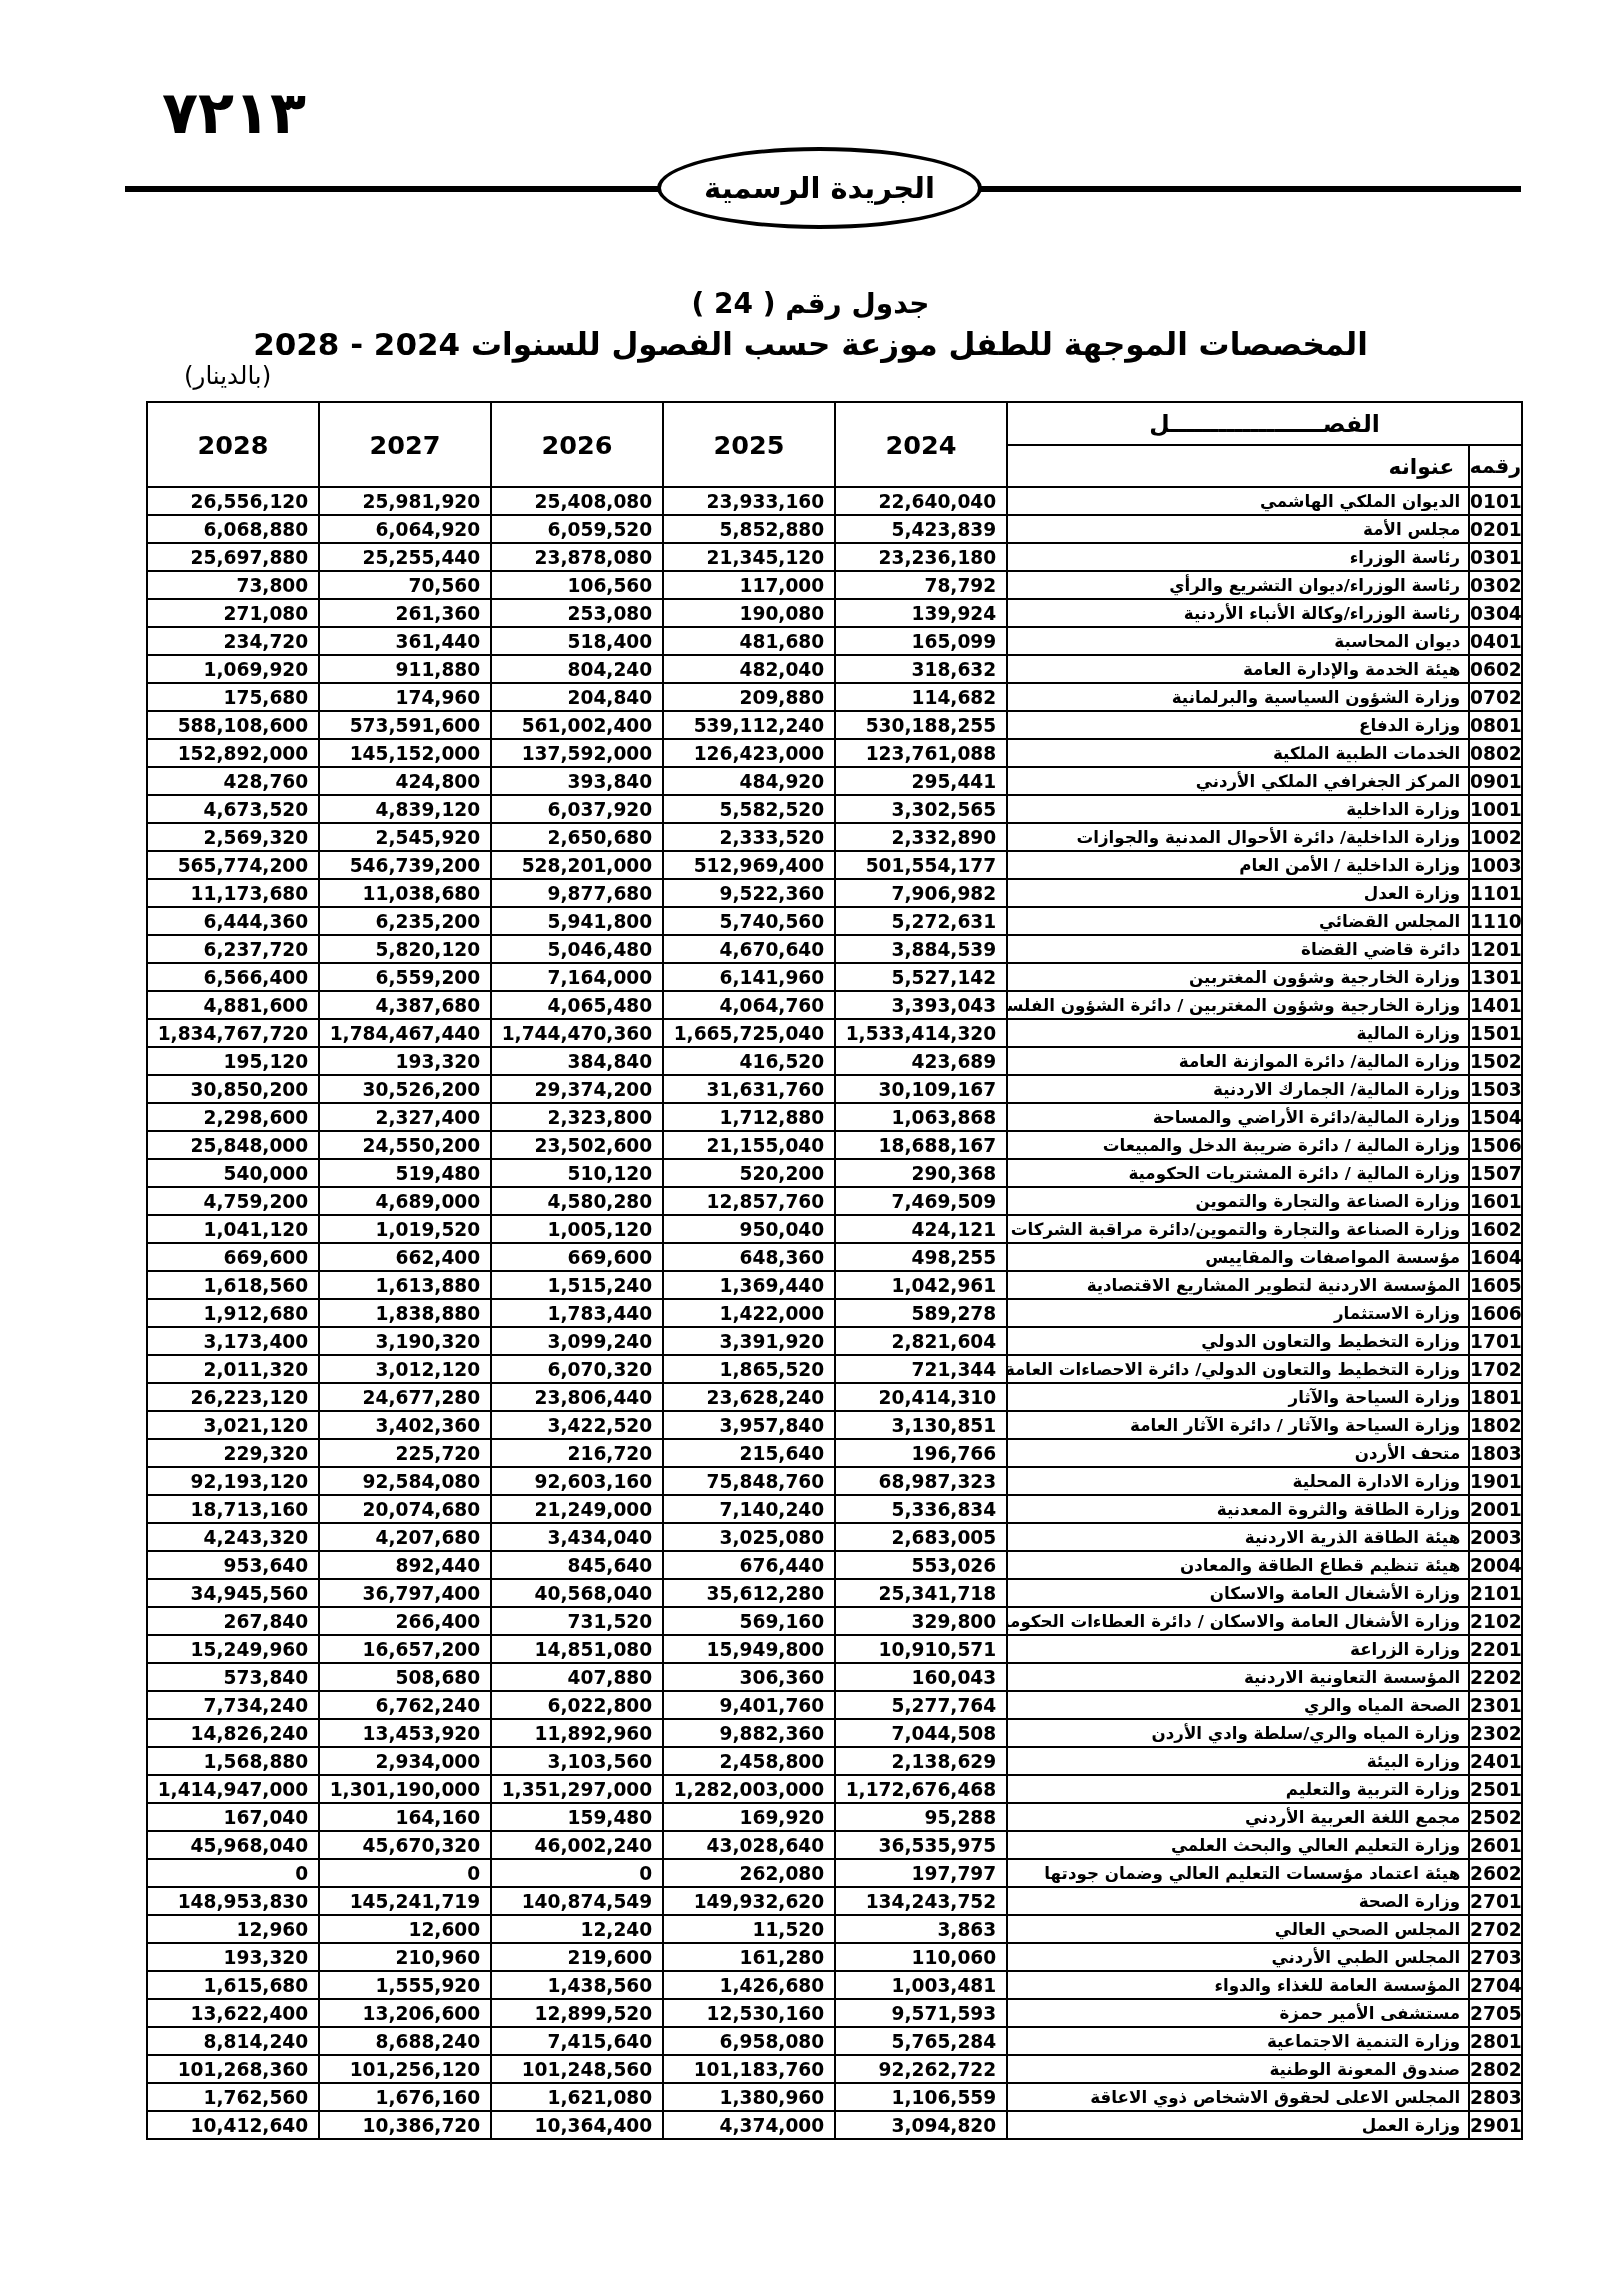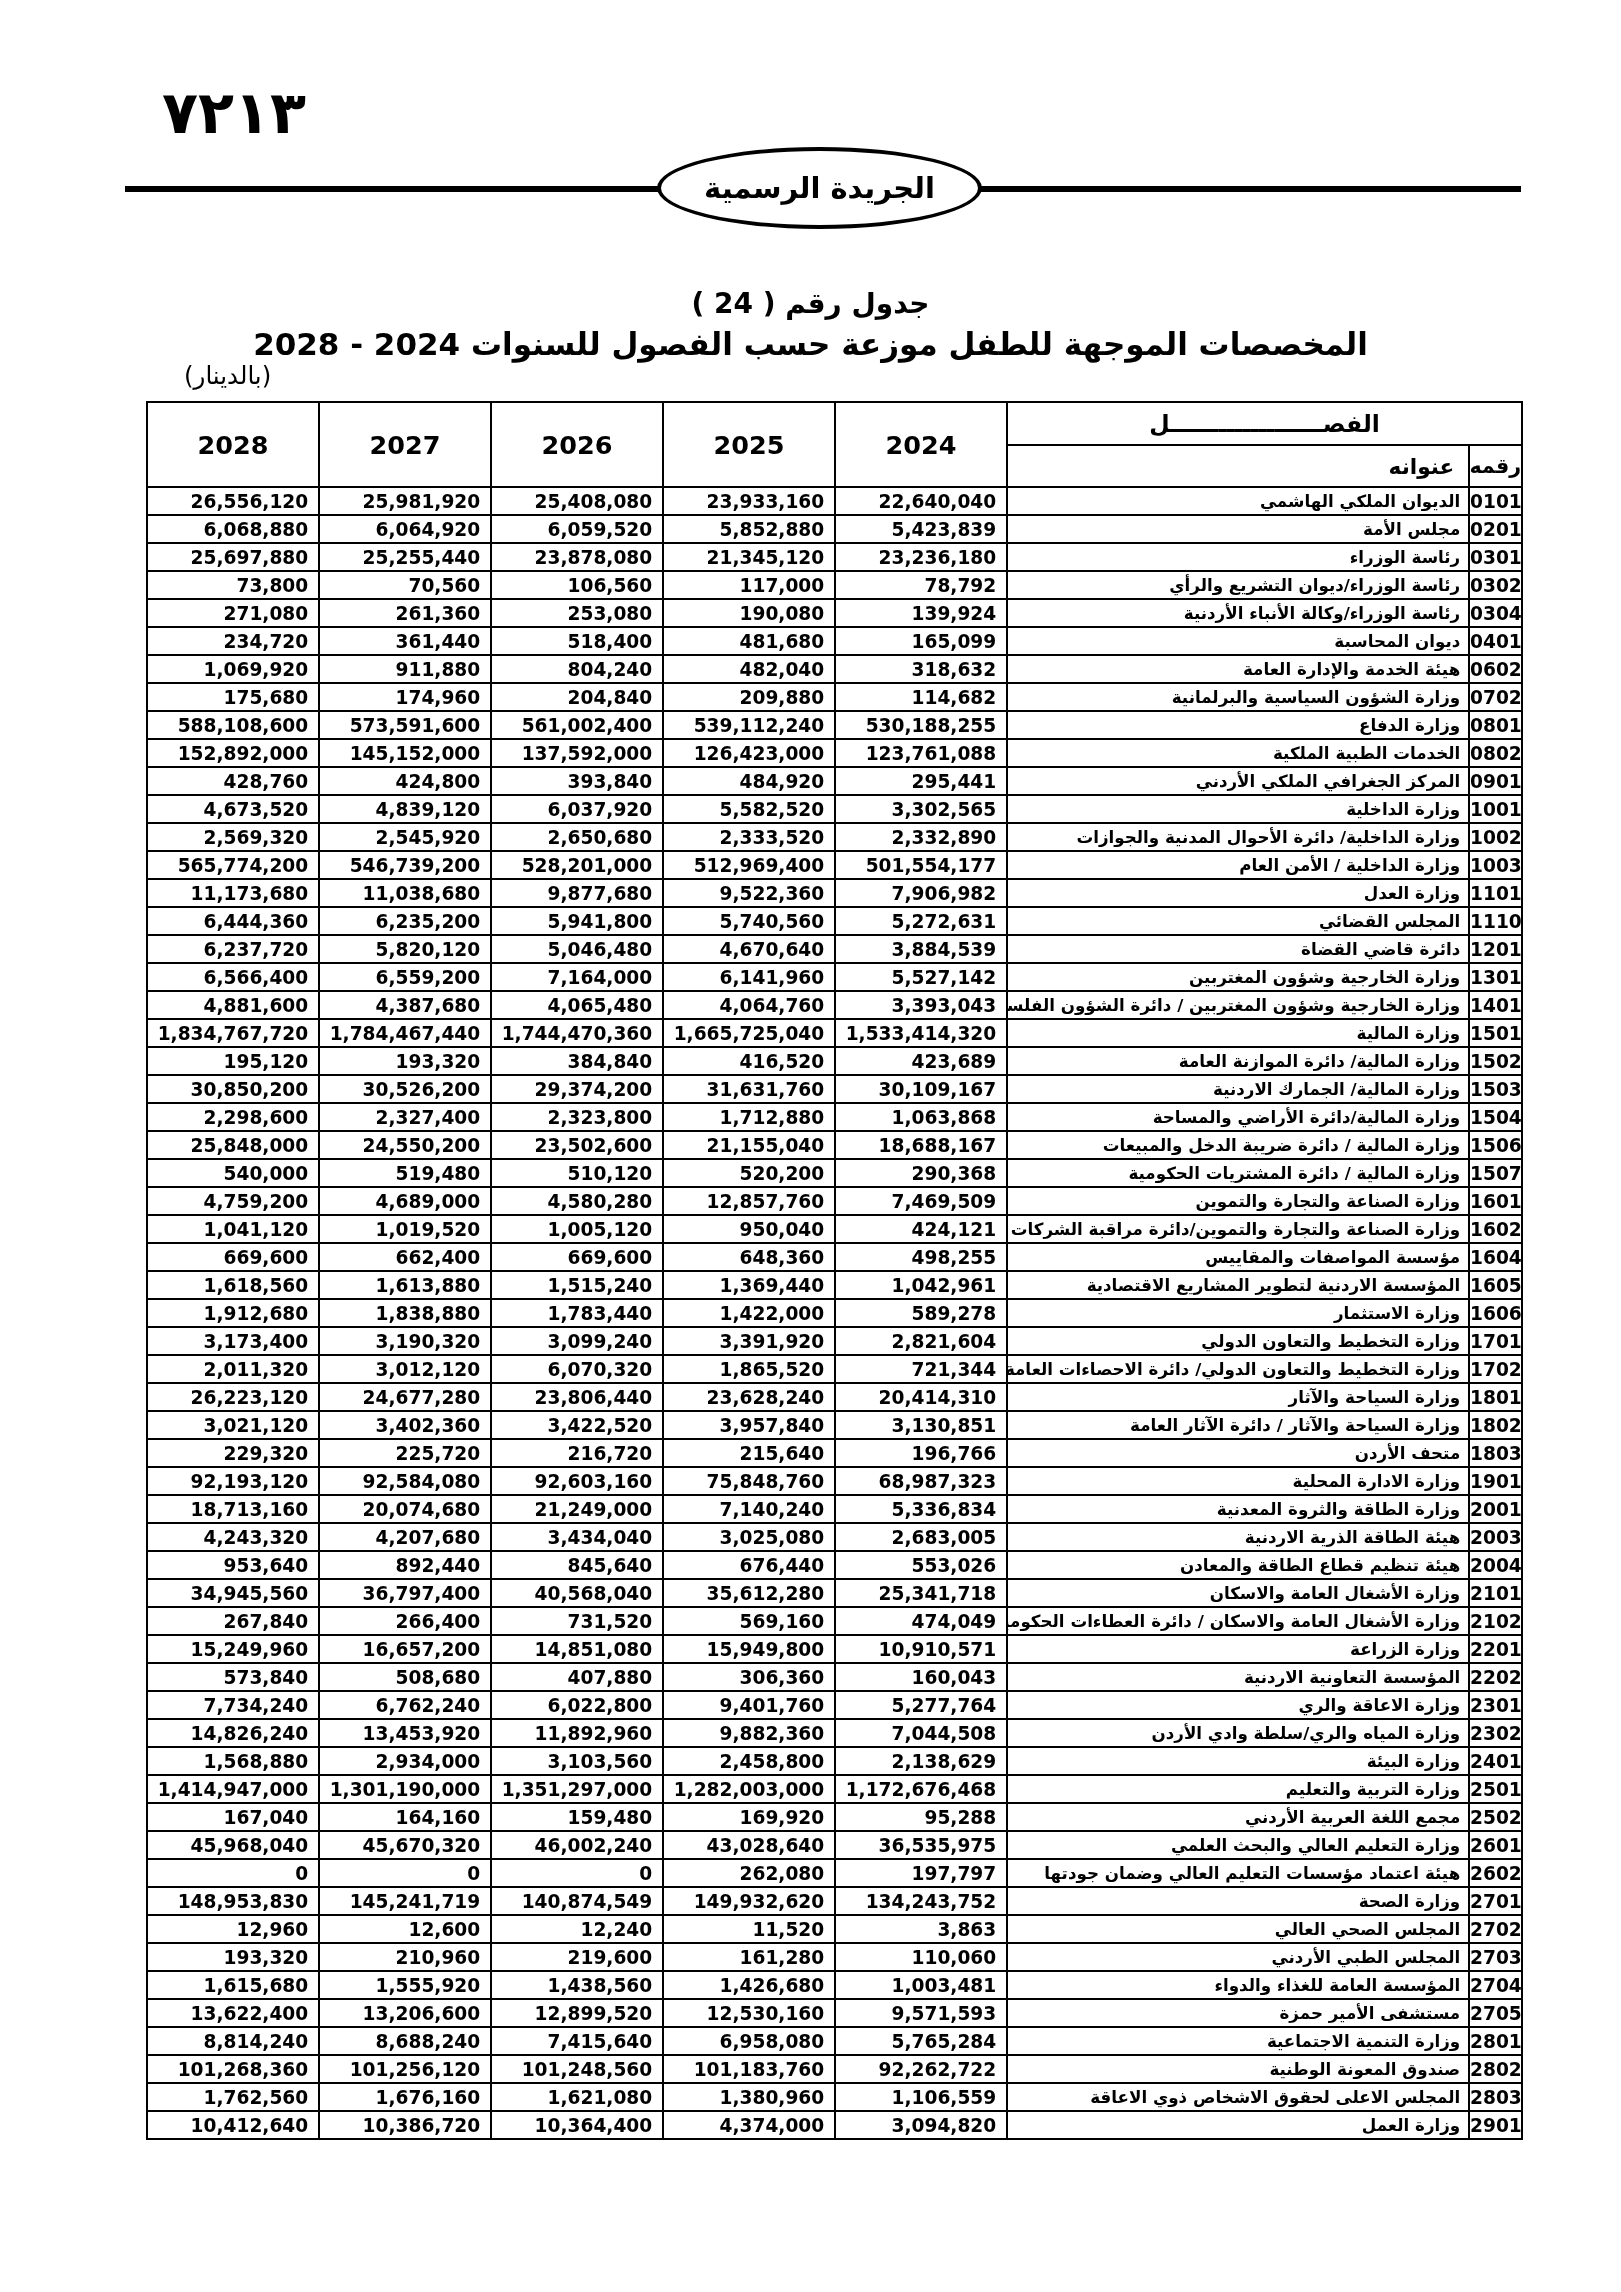--- a/index.html
+++ b/index.html
@@ -455,21 +455,21 @@
           <td class="title-cell">وزارة الأشغال العامة والاسكان</td>
           <td class="num-cell">25,341,718</td>
           <td class="num-cell">35,612,280</td>
           <td class="num-cell">40,568,040</td>
           <td class="num-cell">36,797,400</td>
           <td class="num-cell">34,945,560</td>
         </tr>
         <tr>
           <td class="code-cell">2102</td>
           <td class="title-cell">وزارة الأشغال العامة والاسكان / دائرة العطاءات الحكومية</td>
-          <td class="num-cell">474,049</td>
+          <td class="num-cell">329,800</td>
           <td class="num-cell">569,160</td>
           <td class="num-cell">731,520</td>
           <td class="num-cell">266,400</td>
           <td class="num-cell">267,840</td>
         </tr>
         <tr>
           <td class="code-cell">2201</td>
           <td class="title-cell">وزارة الزراعة</td>
           <td class="num-cell">10,910,571</td>
           <td class="num-cell">15,949,800</td>
@@ -481,21 +481,21 @@
           <td class="code-cell">2202</td>
           <td class="title-cell">المؤسسة التعاونية الاردنية</td>
           <td class="num-cell">160,043</td>
           <td class="num-cell">306,360</td>
           <td class="num-cell">407,880</td>
           <td class="num-cell">508,680</td>
           <td class="num-cell">573,840</td>
         </tr>
         <tr>
           <td class="code-cell">2301</td>
-          <td class="title-cell">وزارة الاعاقة والري</td>
+          <td class="title-cell">الصحة المياه والري</td>
           <td class="num-cell">5,277,764</td>
           <td class="num-cell">9,401,760</td>
           <td class="num-cell">6,022,800</td>
           <td class="num-cell">6,762,240</td>
           <td class="num-cell">7,734,240</td>
         </tr>
         <tr>
           <td class="code-cell">2302</td>
           <td class="title-cell">وزارة المياه والري/سلطة وادي الأردن</td>
           <td class="num-cell">7,044,508</td>

